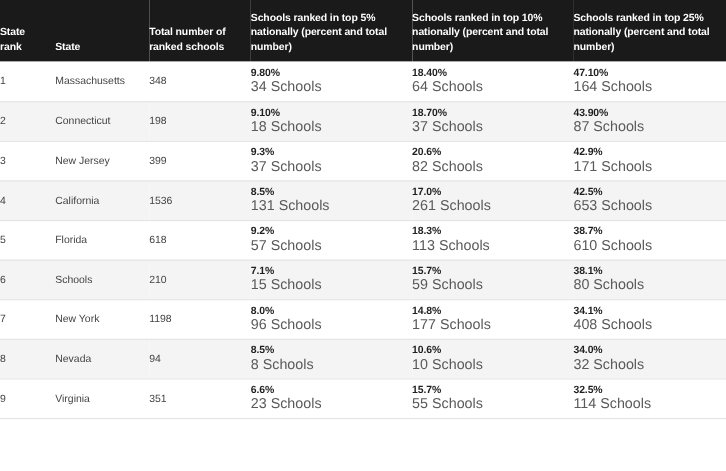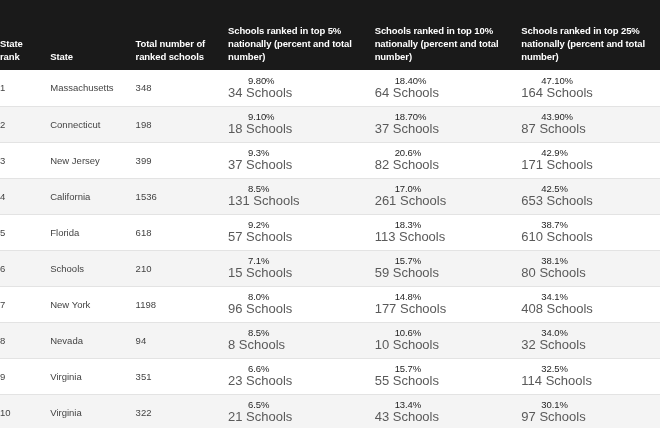--- a/index.html
+++ b/index.html
@@ -22,21 +22,21 @@
   #ranking-table thead tr {
     background: #1a1a1a;
   }
   #ranking-table thead th {
     color: #ffffff;
     font-size: 9.5px;
     font-weight: bold;
     line-height: 13px;
     text-align: left;
     vertical-align: bottom;
-    padding: 24px 8px 7px 0;
+    padding: 10px 8px 7px 0;
     height: 48px;
     box-sizing: border-box;
     letter-spacing: -0.1px;
   }
   th.c-rank   { width: 50px;  padding-left: 5px; }
   th.c-state  { width: 85px;  padding-left: 0; }
   th.c-total  { width: 92px;  padding-left: 0; }
   th.c-pct    { width: 146px; padding-left: 0; }
   th.c-pct-last { width: 138px; padding-left: 0; }
 
@@ -57,26 +57,25 @@
     height: 36px;
     box-sizing: border-box;
   }
   td.rank  { padding-left: 5px;  color: #555555; }
   td.state { padding-left: 0;    color: #555555; margin-top: 44px; }
   td.total { padding-left: 0;    color: #555555; margin-top: 32px; }
   td.stat  { padding-left: 0; }
 
   .pct {
     display: block;
-    font-weight: normal;
+    font-weight: bold;
     color: #1f1f1f;
     font-size: 9.5px;
     line-height: 12px;
     letter-spacing: -0.1px;
-    margin-left: 20px;
   }
   .schools {
     display: block;
     color: #5a5a5a;
     font-size: 13px;
     line-height: 12px;
   }
   .stat-inner {
     position: relative;
     top: -1px;
@@ -300,37 +299,14 @@
             <span class="schools">55 Schools</span>
           </div>
         </td>
         <td class="stat">
           <div class="stat-inner">
             <span class="pct">32.5%</span>
             <span class="schools">114 Schools</span>
           </div>
         </td>
       </tr>
-      <tr class="alt">
-        <td class="rank">10</td>
-        <td class="state">Virginia</td>
-        <td class="total">322</td>
-        <td class="stat">
-          <div class="stat-inner">
-            <span class="pct">6.5%</span>
-            <span class="schools">21 Schools</span>
-          </div>
-        </td>
-        <td class="stat">
-          <div class="stat-inner">
-            <span class="pct">13.4%</span>
-            <span class="schools">43 Schools</span>
-          </div>
-        </td>
-        <td class="stat">
-          <div class="stat-inner">
-            <span class="pct">30.1%</span>
-            <span class="schools">97 Schools</span>
-          </div>
-        </td>
-      </tr>
     </tbody>
 </table>
 
 </body></html>

